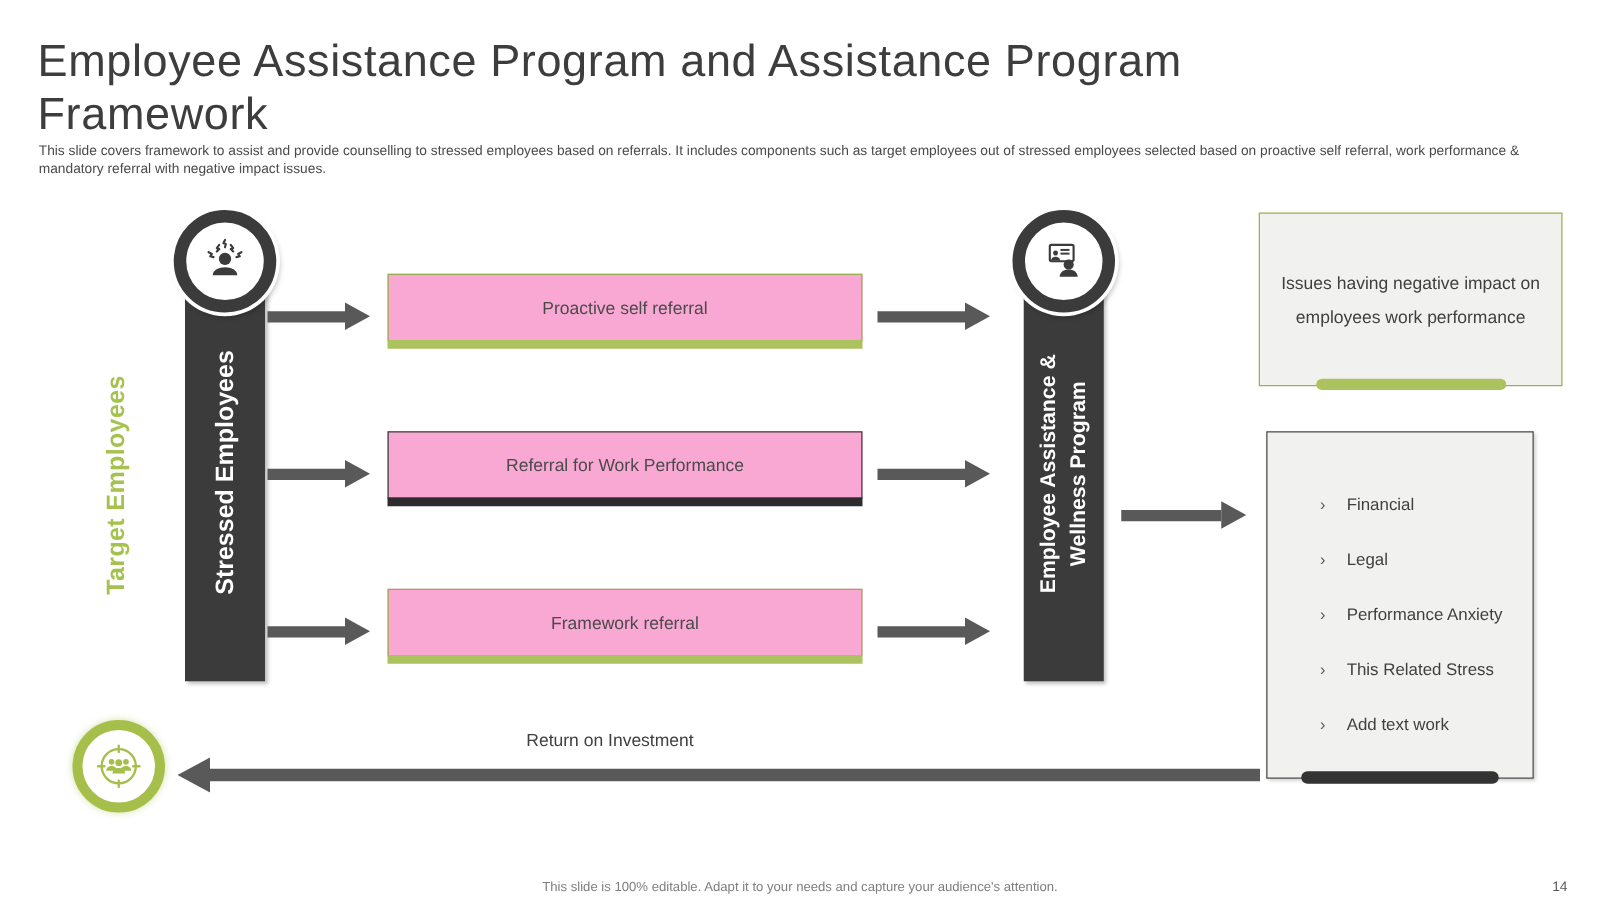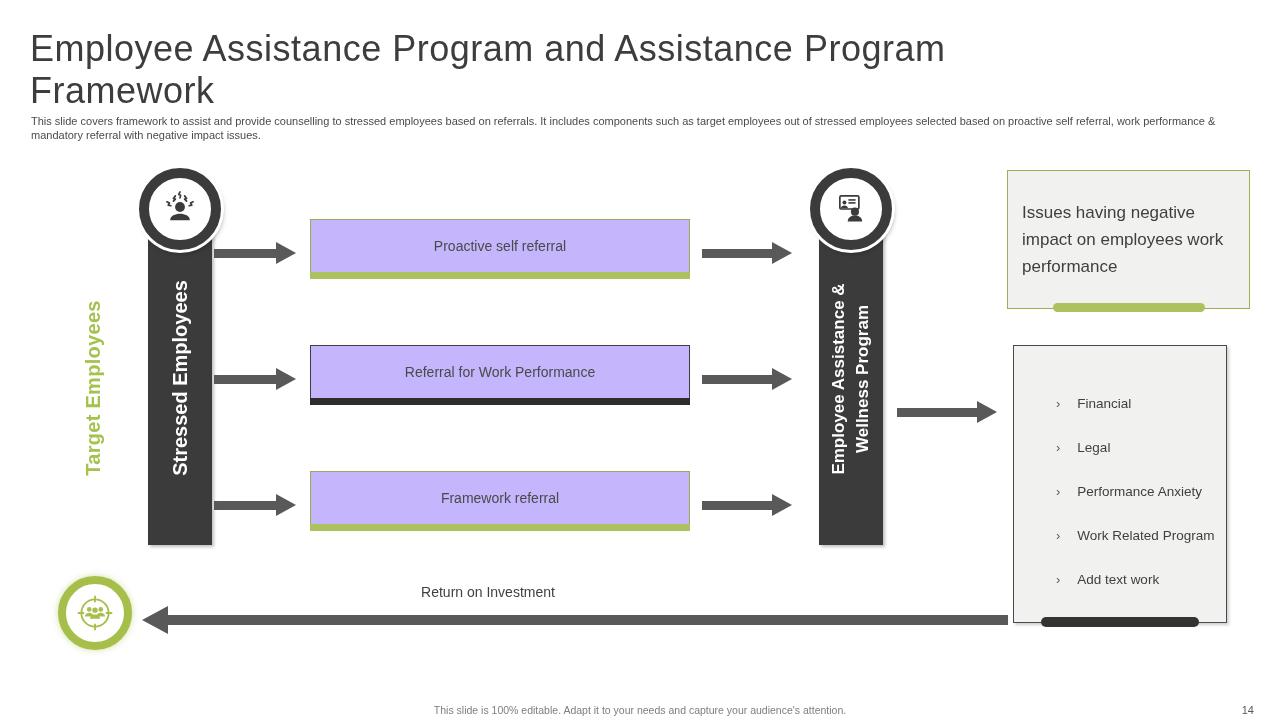--- a/index.html
+++ b/index.html
@@ -48,21 +48,21 @@
     width:62px;height:62px;border-radius:50%;
     background:#ffffff;border:10px solid #3b3b3b;
     box-shadow:0 0 0 3px #ffffff,2px 3px 5px rgba(0,0,0,.35);
     display:flex;align-items:center;justify-content:center;z-index:4;
   }
   .top-circle.c1{left:139px;top:168px;}
   .top-circle.c2{left:810px;top:168px;}
 
   
   .ref-box{
-    left:310px;width:378px;height:52px;background:#c4b5fd;
+    left:310px;width:378px;height:52px;background:#f9a8d4;
     display:flex;align-items:center;justify-content:center;
     font-size:14px;color:#4a4a4a;
   }
   .ref-box.green{border:1px solid #9dab50;}
   .ref-box.dark{border:1px solid #3f3f3f;}
   .ref-box .accent{
     position:absolute;left:-1px;right:-1px;bottom:-7px;height:7px;
   }
   .ref-box.green .accent{background:#abc25f;}
   .ref-box.dark .accent{background:#2d2d2d;}
@@ -81,22 +81,22 @@
   .arrow-l .head{
     position:absolute;width:0;height:0;
     border-right:26px solid #595959;
     border-top:14px solid transparent;border-bottom:14px solid transparent;
   }
 
   
   .issues-box{
     left:1007px;top:170px;width:213px;height:137px;
     background:#f1f1ef;border:1px solid #a3ad52;
-    display:flex;align-items:center;justify-content:center;text-align:left;
-    font-size:17px;line-height:27px;color:#3f3f3f;
+    display:flex;align-items:center;justify-content:center;text-align:center;
+    font-size:14px;line-height:27px;color:#3f3f3f;
     padding:0 14px;box-sizing:content-box;
   }
   .issues-box .pill{
     position:absolute;bottom:-4px;left:50%;transform:translateX(-50%);
     width:152px;height:9px;border-radius:5px;background:#abc25f;
   }
   .list-box{
     left:1013px;top:345px;width:212px;height:276px;
     background:#f1f1ef;border:1px solid #4a4a4a;
     box-shadow:2px 2px 3px rgba(0,0,0,.2);
@@ -236,21 +236,21 @@
     <li>
       <span class="chev">›</span>
       <span>Legal</span>
     </li>
     <li>
       <span class="chev">›</span>
       <span>Performance Anxiety</span>
     </li>
     <li>
       <span class="chev">›</span>
-      <span>Work Related Program</span>
+      <span>This Related Stress</span>
     </li>
     <li>
       <span class="chev">›</span>
       <span>Add text work</span>
     </li>
   </ul>
   <span class="pill"></span>
 </div>
 
 <div class="abs roi-label">Return on Investment</div>

